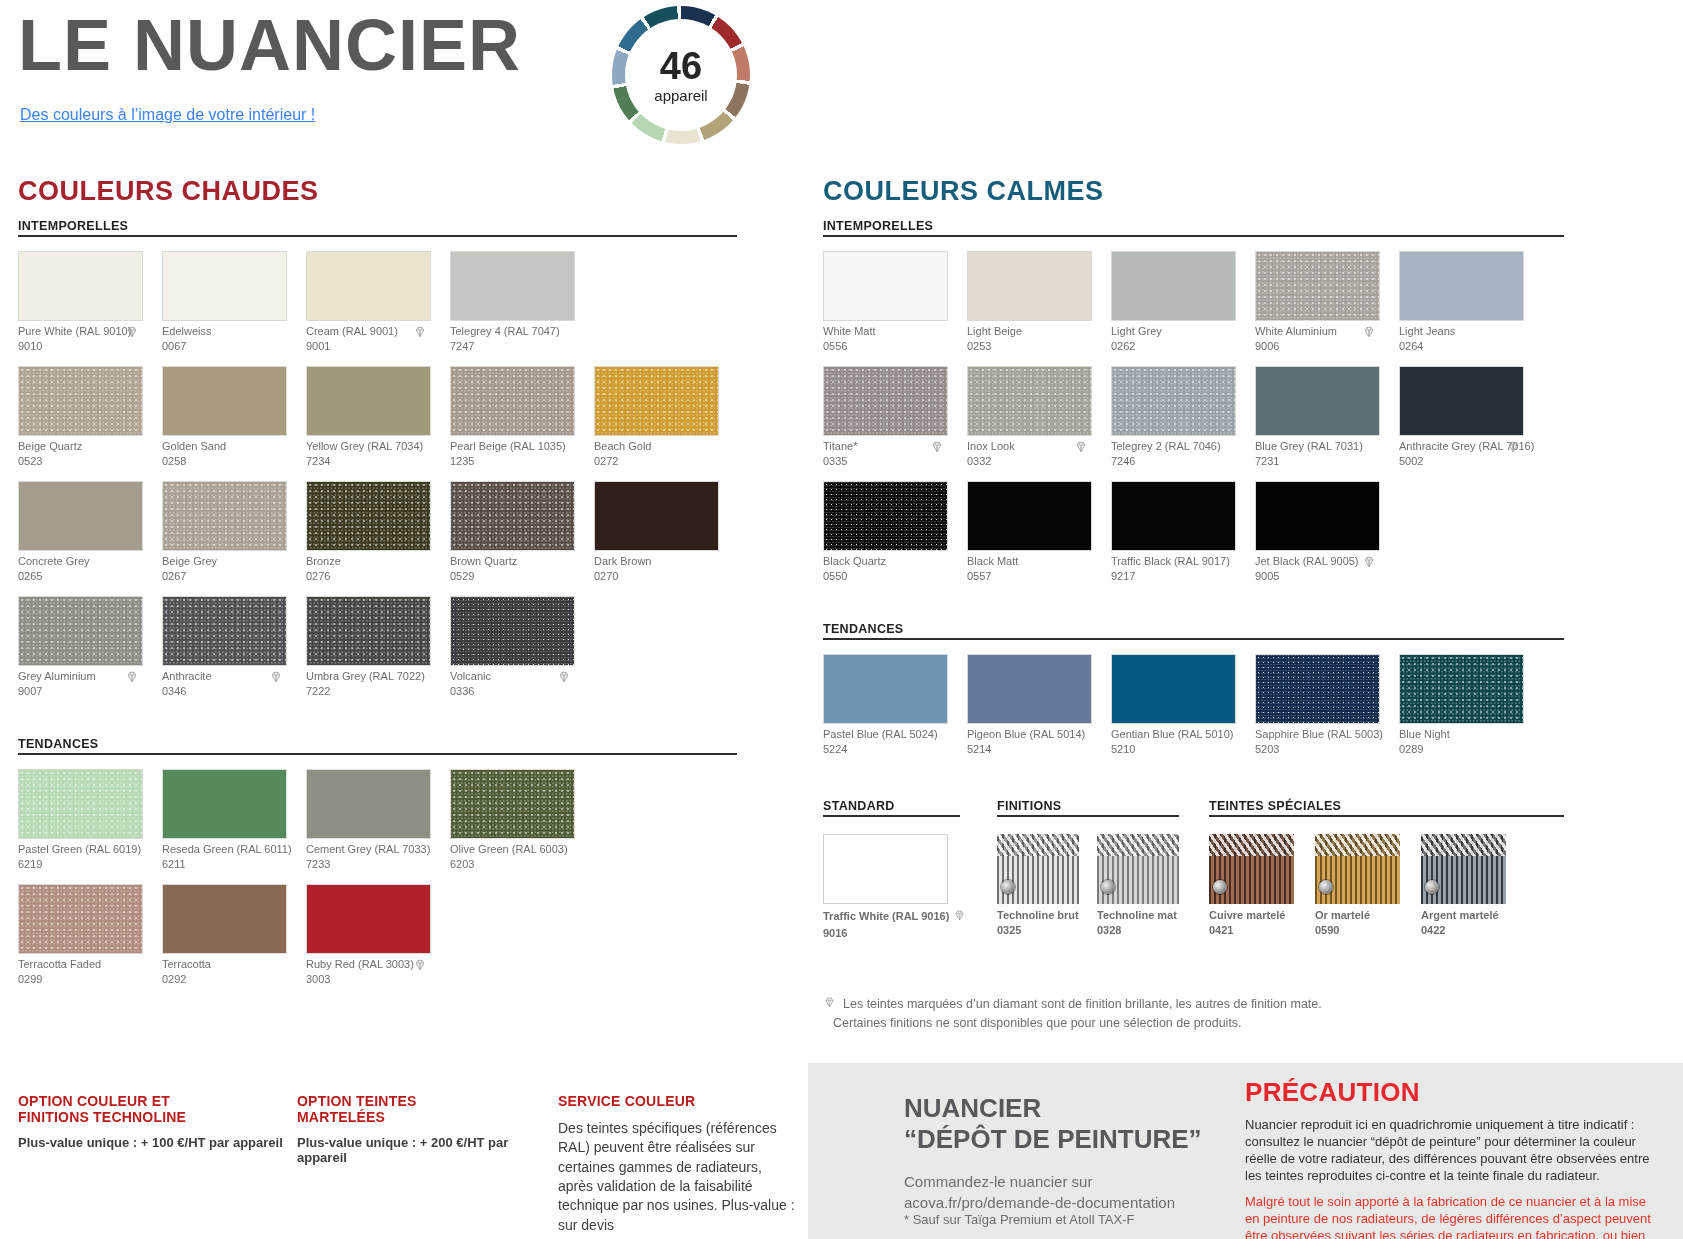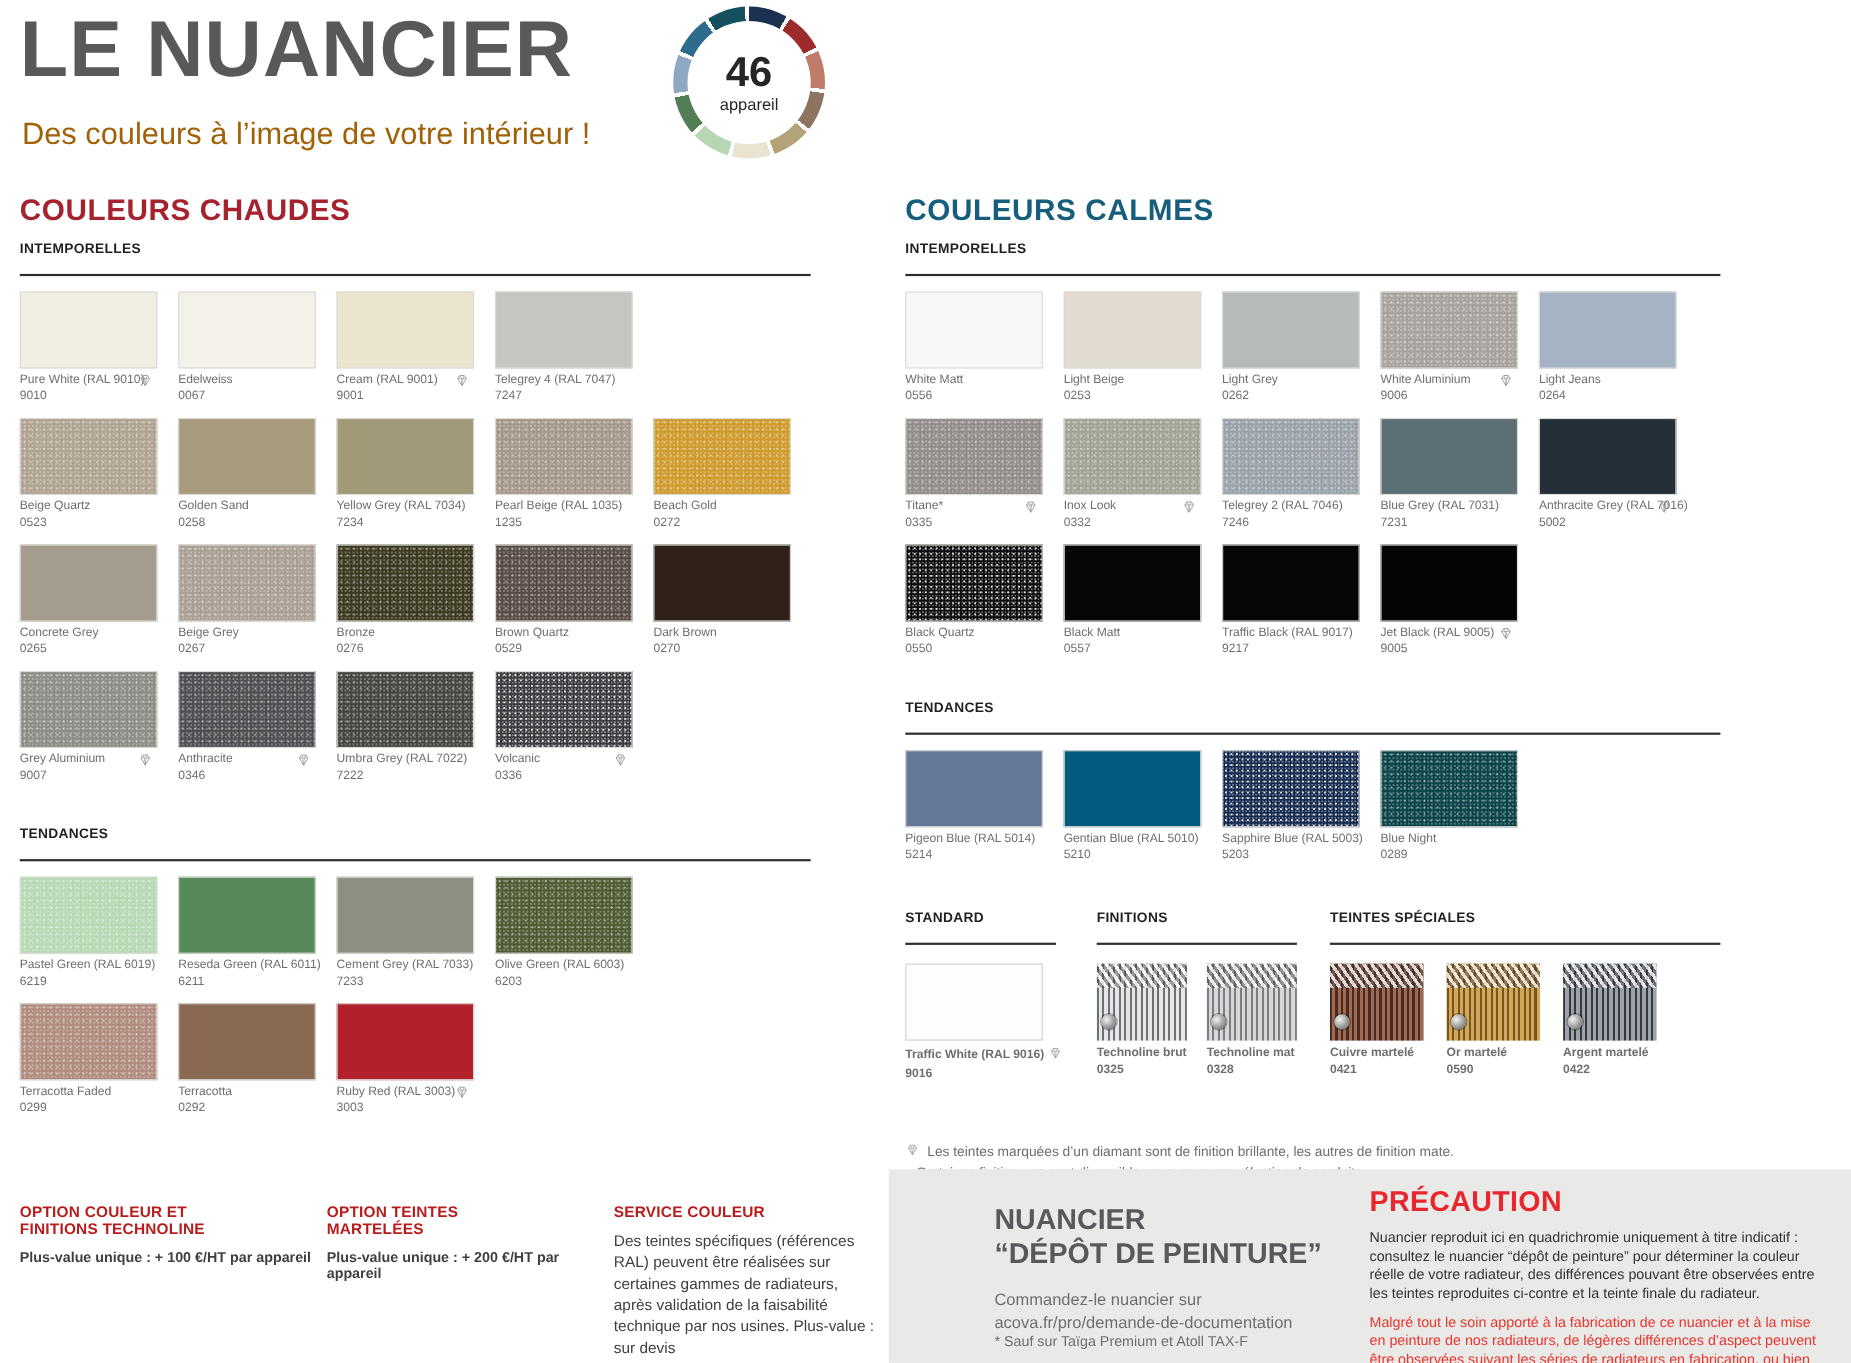--- a/index.html
+++ b/index.html
@@ -2,36 +2,36 @@
 <html><head>
 <meta charset="utf-8">
 <style>
   html,body{margin:0;padding:0;background:#fff;}
   .page{position:relative;width:1683px;height:1239px;background:#ffffff;
         font-family:"Liberation Sans",sans-serif;overflow:hidden;}
 
   
   .title{position:absolute;left:18px;top:8px;margin:0;font-size:72px;font-weight:bold;
          color:#58595b;letter-spacing:1px;line-height:1.05;}
-  .subtitle{position:absolute;left:20px;top:106px;font-size:28px;color:#a16207;}
+  .subtitle{position:absolute;left:20px;top:106px;font-size:16px;color:#3b82f6;text-decoration:underline;}
   .badge{position:absolute;left:612px;top:6px;width:138px;height:138px;border-radius:50%;
          display:flex;align-items:center;justify-content:center;}
   .badge-inner{width:112px;height:112px;border-radius:50%;background:#fff;
                display:flex;flex-direction:column;align-items:center;justify-content:center;}
   .badge-num{font-size:38px;font-weight:bold;color:#262626;line-height:1;}
   .badge-word{font-size:15px;color:#262626;margin-top:2px;}
 
   
   .col{position:absolute;top:176px;}
   .col-left{left:18px;width:719px;}
   .col-right{left:823px;width:741px;}
   h2.sec{font-size:27px;font-weight:bold;margin:0 0 12px;letter-spacing:.5px;}
   .group + .group{margin-top:30px;}
   .group-label{font-size:12.5px;font-weight:bold;color:#231f20;letter-spacing:.3px;
-               padding-bottom:16px;border-bottom:2px solid #2e2e2e;}
+               padding-bottom:2px;border-bottom:2px solid #2e2e2e;}
   .rows{margin-top:14px;}
   .srow{display:flex;gap:19px;margin-bottom:4px;}
   .cell{width:125px;height:111px;box-sizing:border-box;}
   .sw{height:70px;border:1px solid #d9d9d5;box-sizing:border-box;}
   .lbl{position:relative;width:142px;margin-top:4px;font-size:11px;line-height:13px;color:#6d6e71;}
   .lbl .nm{display:block;padding-right:0;}
   .code{margin-top:2px;}
   .gem{position:absolute;left:107px;top:0;width:14px;height:14px;}
   .gem svg{display:block;}
 
@@ -508,20 +508,28 @@
     </div>
   </div>
           </div>
         </div>
     </div>
     <div class="group">
       <div class="group-label">TENDANCES</div>
       <div class="rows">
           <div class="srow">
             <div class="cell">
+    <div class="sw" style="background-color: rgb(110, 147, 179);"></div>
+    <div class="lbl">
+      <span class="nm">Pastel Blue (RAL 5024)</span>
+
+      <div class="code">5224</div>
+    </div>
+  </div>
+            <div class="cell">
     <div class="sw" style="background-color: rgb(102, 120, 154);"></div>
     <div class="lbl">
       <span class="nm">Pigeon Blue (RAL 5014)</span>
 
       <div class="code">5214</div>
     </div>
   </div>
             <div class="cell">
     <div class="sw" style="background-color: rgb(3, 89, 126);"></div>
     <div class="lbl">

